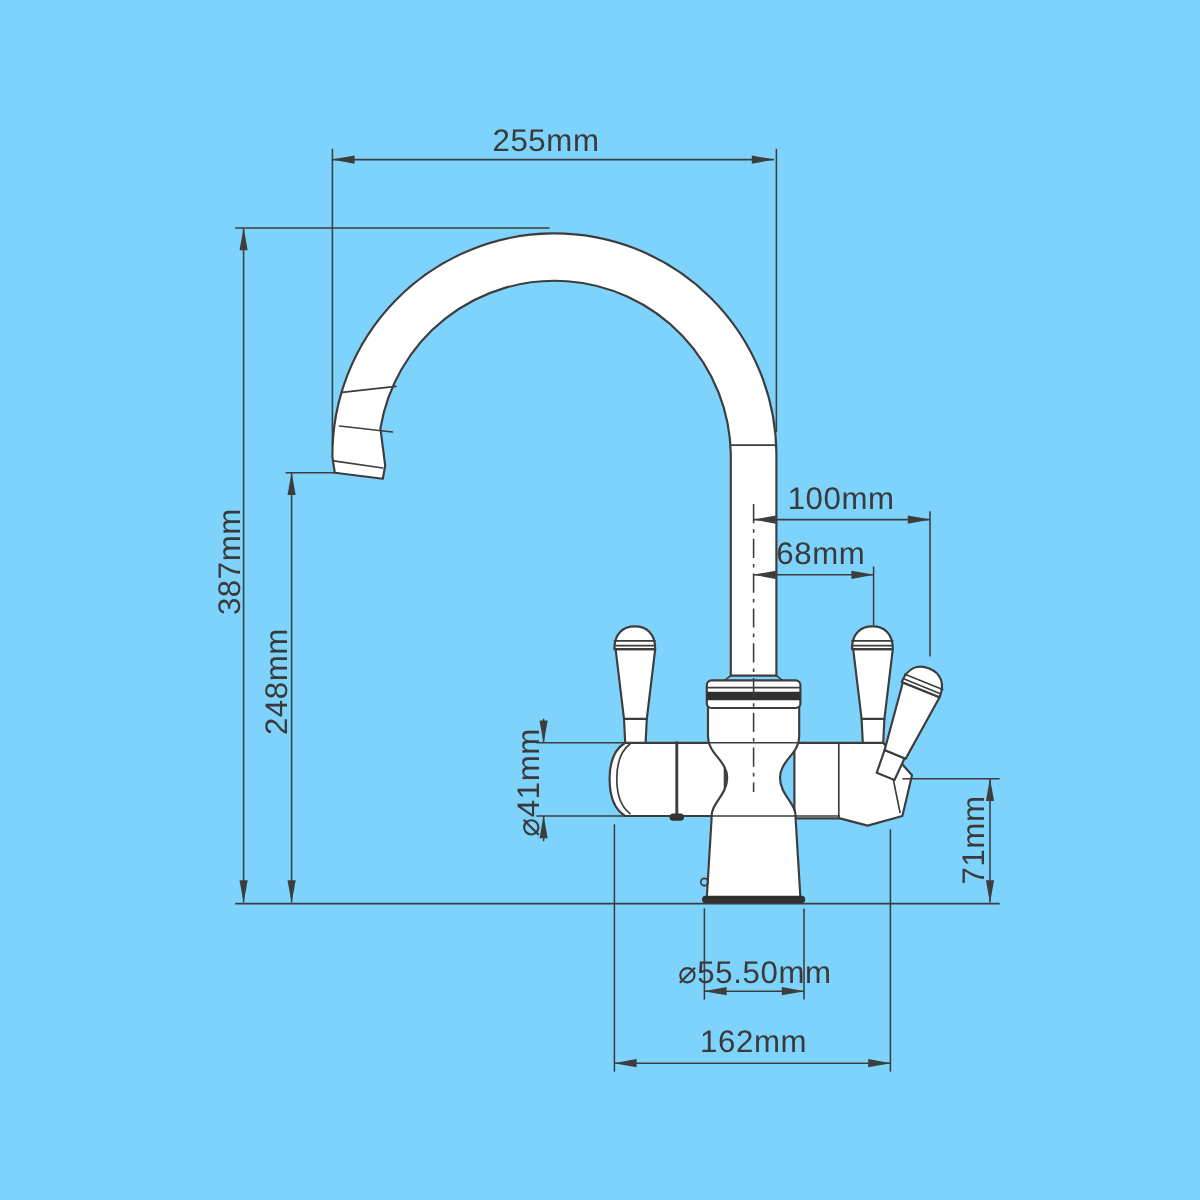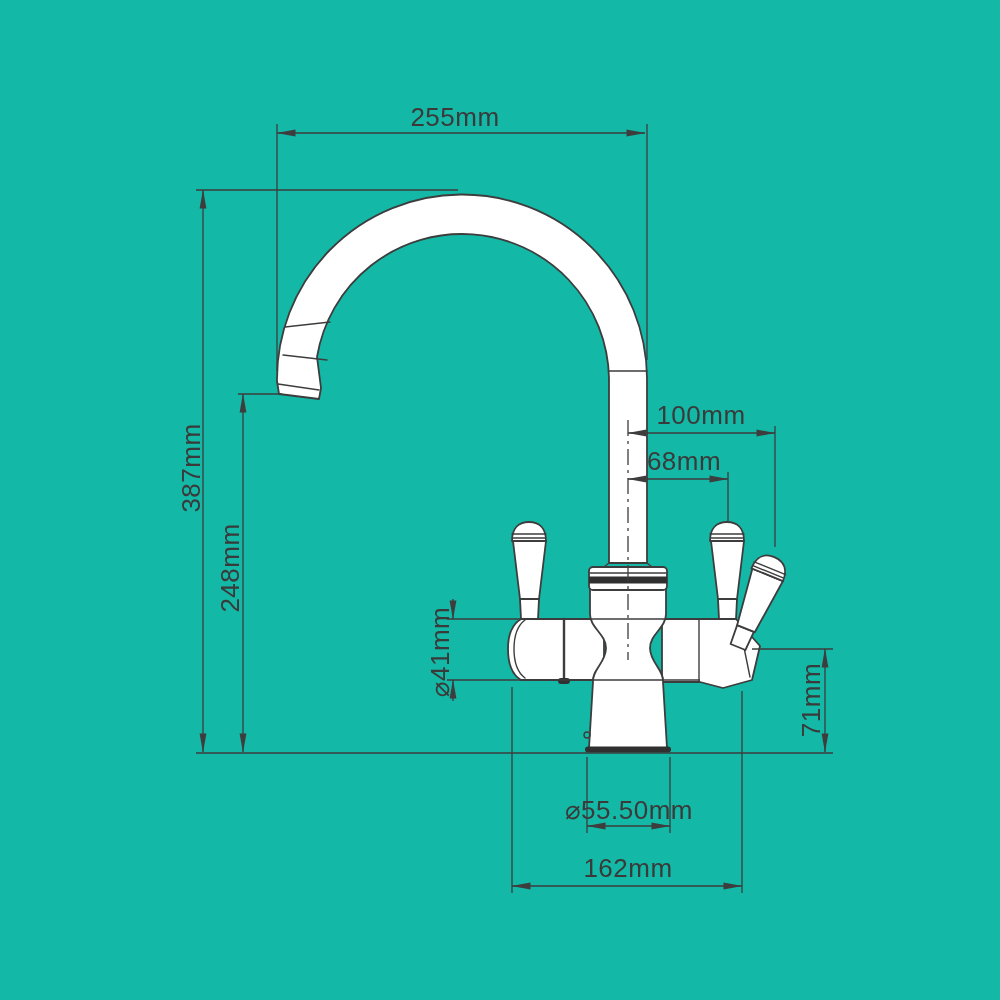--- a/index.html
+++ b/index.html
@@ -1,17 +1,17 @@
 <!DOCTYPE html>
 <html><head>
 <meta charset="utf-8">
 <style>
   html,body{margin:0;padding:0;background:#ffffff;}
   .stage{
-    width:1000px;height:1000px;position:relative;background:#14b8a6;
+    width:1000px;height:1000px;position:relative;background:#7dd3fc;
     font-family:"Liberation Sans", sans-serif;
   }
   svg{display:block;}
   .outline{fill:#ffffff;stroke:#3d3d3d;stroke-width:1.8;stroke-linejoin:round;stroke-linecap:round;}
   .thin{fill:none;stroke:#3d3d3d;stroke-width:1.4;stroke-linecap:round;}
   .seam{fill:none;stroke:#3d3d3d;stroke-width:2.4;stroke-linecap:round;}
   .band{fill:none;stroke:#303030;stroke-width:7;stroke-linecap:butt;}
   .baseband{fill:none;stroke:#303030;stroke-width:6;stroke-linecap:round;}
   .dim{fill:none;stroke:#3d3d3d;stroke-width:1.3;stroke-linecap:butt;}
   .centerline{fill:none;stroke:#3d3d3d;stroke-width:1.3;stroke-dasharray:16 5 3 5;}

